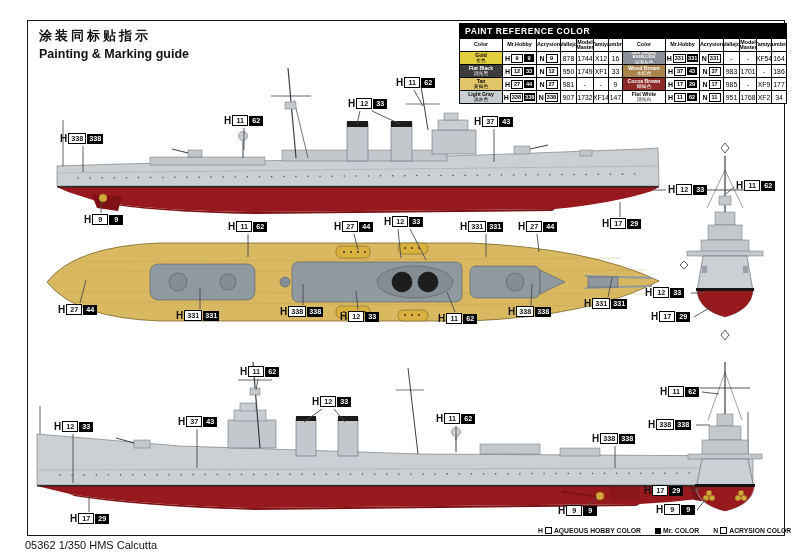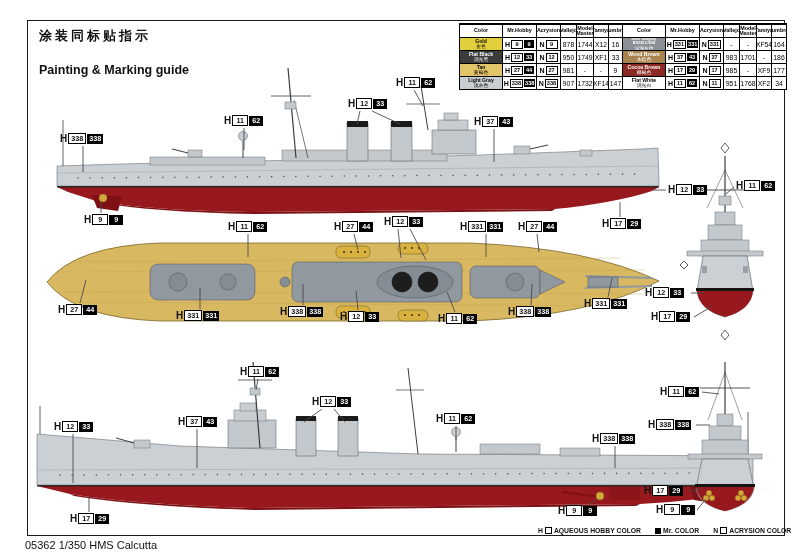--- a/index.html
+++ b/index.html
@@ -3,21 +3,21 @@
 <meta charset="utf-8">
 <style>
   html,body{margin:0;padding:0;background:#ffffff;}
   .stage{position:relative;width:800px;height:558px;background:#fff;
          font-family:"Liberation Sans",sans-serif;overflow:hidden;}
   .frame{position:absolute;left:27px;top:20px;width:758px;height:516px;
          border:1.6px solid #1a1a1a;box-sizing:border-box;}
   
   .titles{position:absolute;left:39px;top:27px;color:#111;}
   .title-cn{font-size:13px;font-weight:bold;letter-spacing:3px;font-family:Liberation Mono, monospace;}
-  .title-en{font-size:12.5px;font-weight:bold;margin-top:18px;}
+  .title-en{font-size:12.5px;font-weight:bold;margin-top:2px;}
   
   .ptable{position:absolute;left:459px;top:23px;width:328px;border:1.2px solid #000;
           box-sizing:border-box;background:#fff;}
   .ptitle{background:#000;color:#fff;font-size:8.5px;font-weight:bold;
           letter-spacing:.6px;padding:2px 5px;}
   .prow{display:flex;}
   .pcell{box-sizing:border-box;border-right:.8px solid #000;border-top:.8px solid #000;
          display:flex;align-items:center;justify-content:center;height:13px;
          font-size:6.8px;overflow:hidden;}
   .pcell:last-child{border-right:none;}
@@ -257,20 +257,21 @@
         <line x1="89" y1="512" x2="89" y2="496" stroke="#4a4a4a" stroke-width="0.9"></line>
         <line x1="584" y1="509" x2="597" y2="498" stroke="#4a4a4a" stroke-width="0.9"></line>
         <line x1="702" y1="392" x2="719" y2="394" stroke="#4a4a4a" stroke-width="0.9"></line>
         <line x1="696" y1="425" x2="710" y2="425" stroke="#4a4a4a" stroke-width="0.9"></line>
         <line x1="690" y1="491" x2="701" y2="489" stroke="#4a4a4a" stroke-width="0.9"></line>
         <line x1="697" y1="510" x2="706" y2="499" stroke="#4a4a4a" stroke-width="0.9"></line>
       </g>
   </svg>
 
   <div class="ptable">
+    <div class="ptitle">PAINT REFERENCE COLOR</div>
     <div id="pgrid">
         <div class="prow" style="border-top: none;">
           <div class="pcell phead c-color">Color</div>
           <div class="pcell phead c-mr">Mr.Hobby</div>
           <div class="pcell phead c-n">Acrysion</div>
           <div class="pcell phead c-v">Vallejo</div>
           <div class="pcell phead c-mm">Model Master</div>
           <div class="pcell phead c-t">Tamiya</div>
           <div class="pcell phead c-h">Humbrol</div>
           <div class="pcell phead c-color">Color</div>

